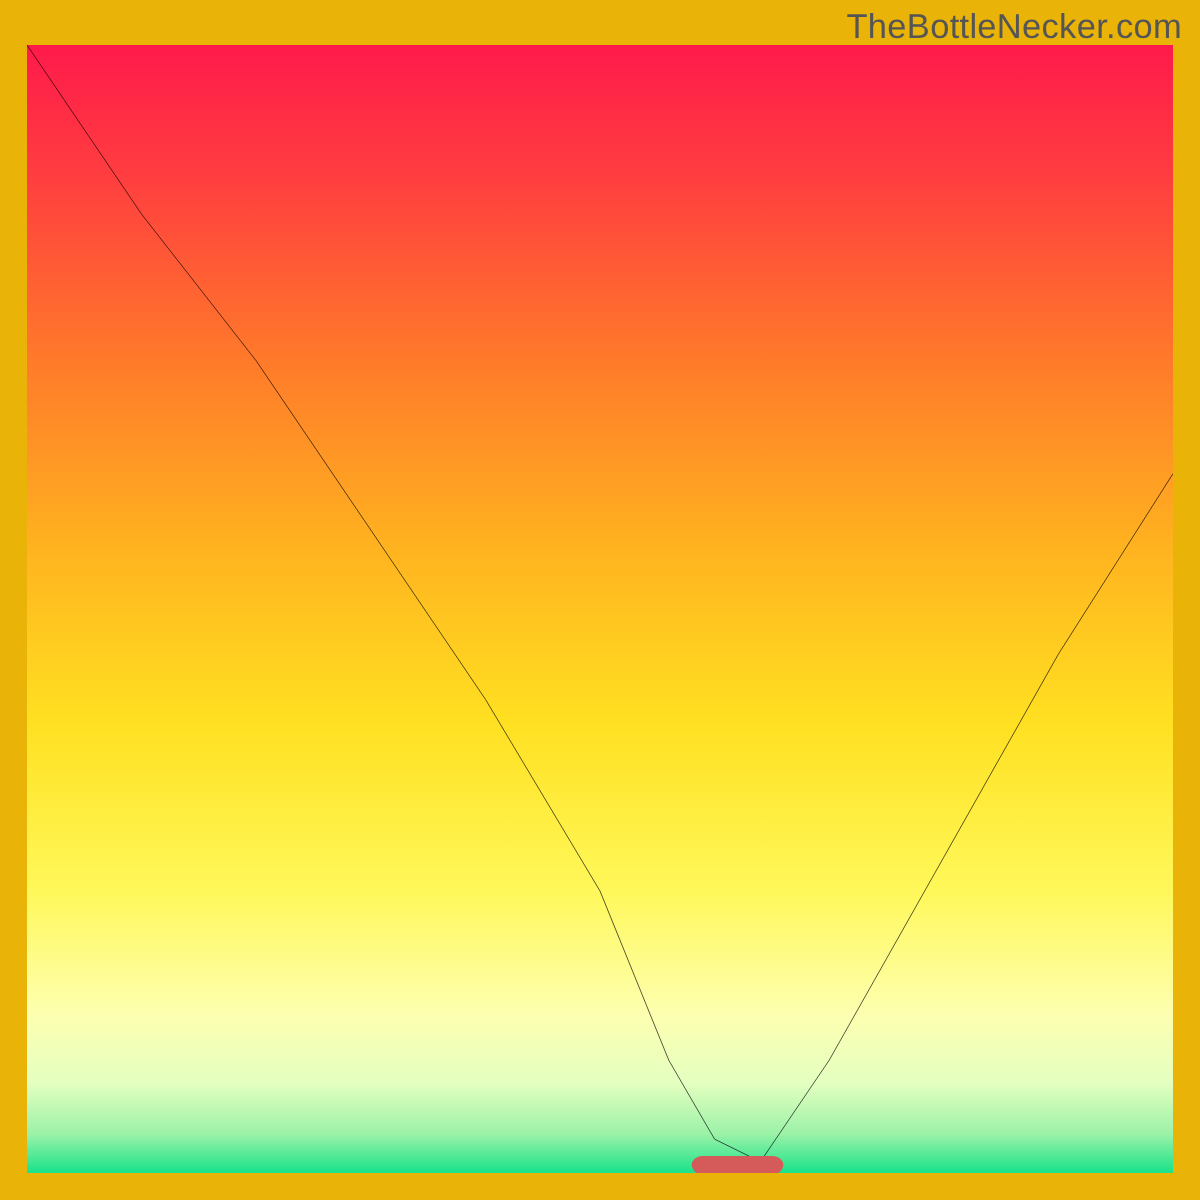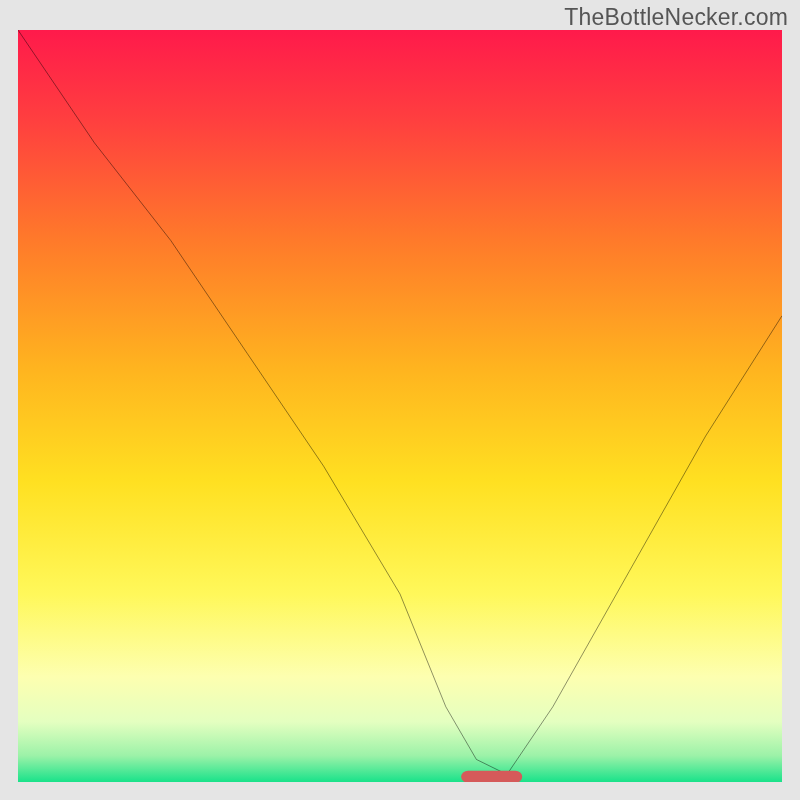--- a/index.html
+++ b/index.html
@@ -8,21 +8,21 @@
     width: 800px;
     height: 800px;
     background: #000;
     overflow: hidden;
     font-family: Arial, Helvetica, sans-serif;
   }
   .frame {
     position: relative;
     width: 800px;
     height: 800px;
-    background: #e5e5e5;
+    background: #eab308;
   }
   .watermark {
     position: absolute;
     top: 4px;
     right: 12px;
     color: #555;
     font-size: 23px;
     font-weight: 500;
     letter-spacing: 0.2px;
     z-index: 10;

